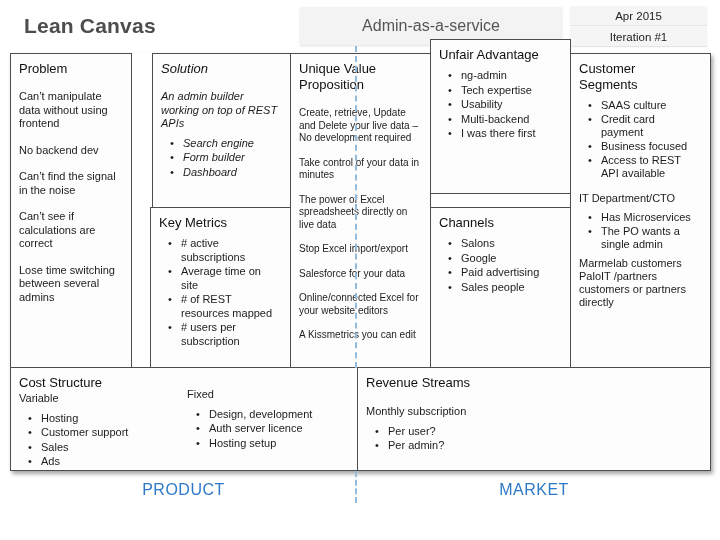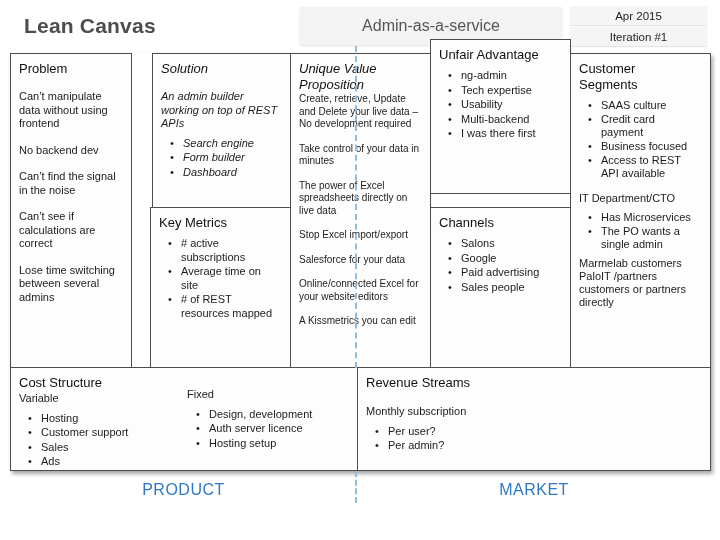--- a/index.html
+++ b/index.html
@@ -63,21 +63,21 @@
     position:relative; padding-left:16px;
     font-size:11px; line-height:13.5px; margin:0 0 1px 0;
   }
   ul.blist li::before { content:"\2022"; position:absolute; left:3px; }
 
   
   #cell-key-metrics .cell-title,
   #cell-unfair .cell-title,
   #cell-channels .cell-title { margin-bottom:2px; }
 
-  #cell-uvp .cell-title { margin-bottom:0;font-style:italic; }
+  #cell-uvp .cell-title { margin-bottom:14px; }
   #cell-uvp .body { font-size:10px; line-height:12.5px; }
   #cell-uvp p.para { margin-bottom:12px; }
 
   #cell-customer .cell-title { margin-bottom:1px; max-width:95px; }
   #cell-customer .body, #cell-customer ul.blist li { line-height:13px; }
   #cell-customer .mt { margin-top:12px; }
   #cell-customer p.para { margin:0; }
 
   #cell-cost .cell-title { margin-bottom:1px; }
   .fixed-block { position:absolute; left:176px; top:20px; }
@@ -135,20 +135,21 @@
       <li>Dashboard</li>
     </ul>
   </section>
 
   <section class="cell" id="cell-key-metrics">
     <h2 class="cell-title">Key Metrics</h2>
     <ul class="blist">
       <li># active subscriptions</li>
       <li>Average time on site</li>
       <li># of REST resources mapped</li>
+      <li># users per subscription</li>
     </ul>
   </section>
 
   <section class="cell" id="cell-uvp">
     <h2 class="cell-title">Unique Value Proposition</h2>
     <p class="body para">Create, retrieve, Update and Delete your live data – No development required</p>
     <p class="body para">Take control of your data in minutes</p>
     <p class="body para">The power of Excel spreadsheets directly on live data</p>
     <p class="body para">Stop Excel import/export</p>
     <p class="body para">Salesforce for your data</p>

